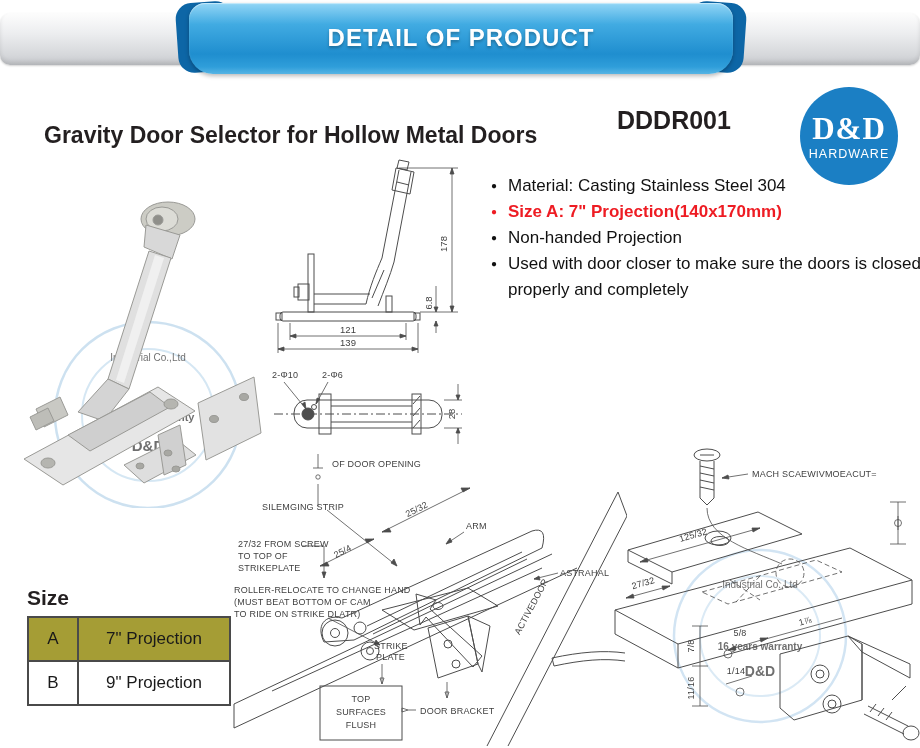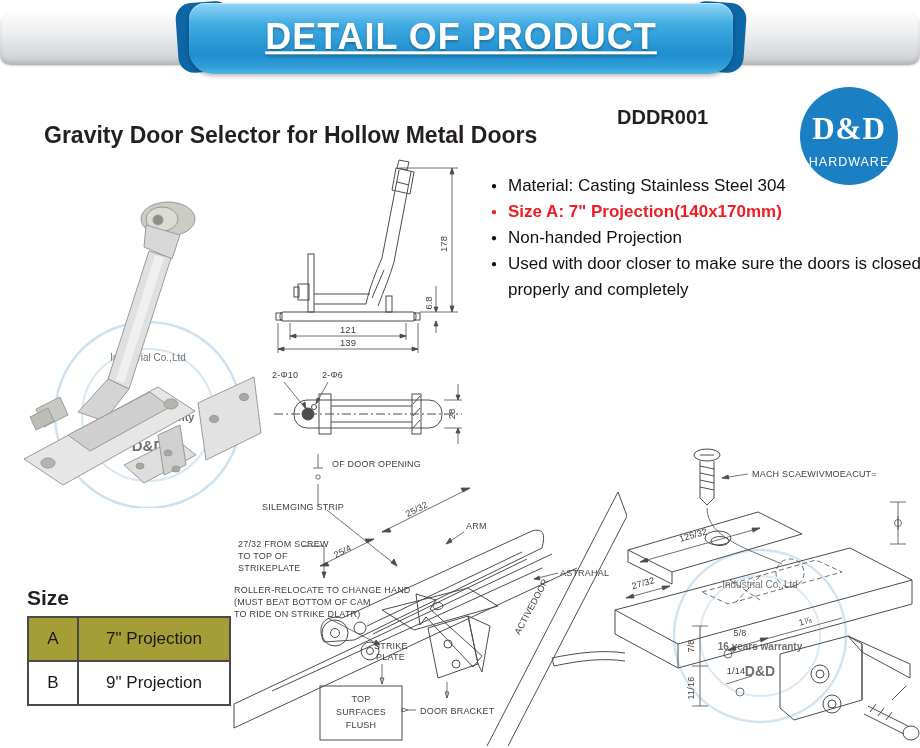--- a/index.html
+++ b/index.html
@@ -18,33 +18,32 @@
   .ribbon .curl.left{left:-8px;transform:rotate(-4deg);}
   .ribbon .curl.right{right:-8px;transform:rotate(4deg);}
   .ribbon .body{
     position:absolute;left:4px;top:3px;right:4px;bottom:4px;
     background:linear-gradient(#93d6f6,#41abe2 30%,#1f8ecf 72%,#2f9eda 90%,#56b4e4);
     border-radius:16px 16px 24px 24px;
     box-shadow:0 2px 4px rgba(0,0,0,.28), inset 0 1px 1px rgba(255,255,255,.5);
   }
   .ribbon .txt{
     position:absolute;left:0;right:0;top:50%;transform:translateY(-54%);
-    text-align:center;color:#fff;font-size:36px;font-weight:bold;letter-spacing:1px;
+    text-align:center;color:#fff;font-size:24px;font-weight:bold;letter-spacing:1px;
     text-shadow:0 2px 3px rgba(0,0,0,.28);
-    text-decoration:underline;
   }
   
   .page-title{position:absolute;left:28px;top:106px;font-size:23px;font-weight:bold;margin:16px;}
-  .model{position:absolute;left:617px;top:106px;font-size:20px;font-weight:bold;}
+  .model{position:absolute;left:617px;top:106px;font-size:25px;font-weight:bold;}
   .logo{
     position:absolute;left:800px;top:87px;width:98px;height:98px;border-radius:50%;
     background:#1b7fc4;color:#fff;text-align:center;
   }
   .logo .nm{display:block;margin-top:24px;font-family:"Liberation Serif", serif;font-size:31px;font-weight:bold;letter-spacing:1px;}
-  .logo .sub{display:block;margin-top:8px;font-size:12.5px;letter-spacing:1px;}
+  .logo .sub{display:block;margin-top:0px;font-size:12.5px;letter-spacing:1px;}
   
   .features{position:absolute;left:474px;top:156px;width:447px;margin:17px;padding:0;list-style:none;}
   .features li{
     font-size:17px;line-height:26px;padding-left:17px;position:relative;color:#111;
   }
   .features li::before{content:"\25CF";position:absolute;left:0;top:0;font-size:10px;}
   .features li.red{color:#ee1c23;font-weight:bold;}
   
   .size-heading{position:absolute;left:27px;top:586px;font-size:21px;font-weight:bold;}
   .size-table{position:absolute;left:27px;top:616px;border-collapse:collapse;}

